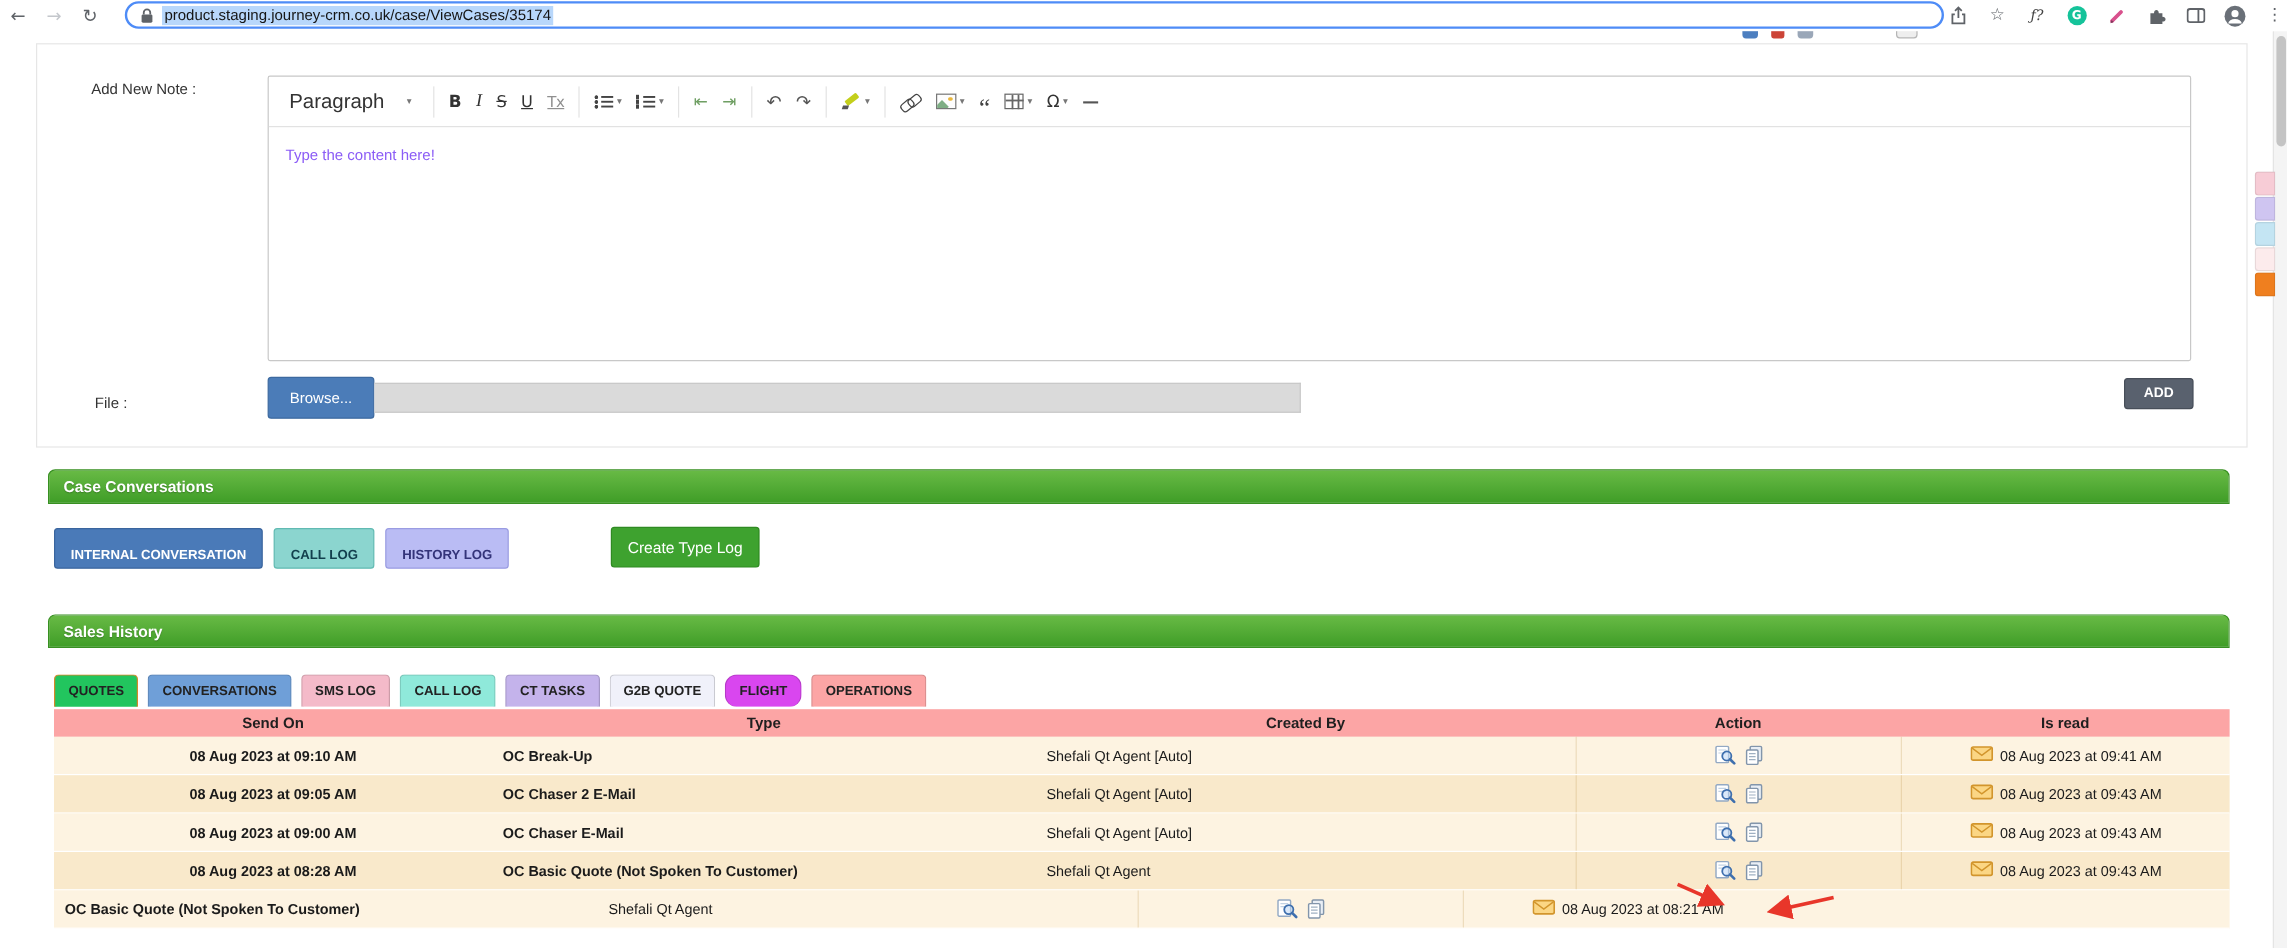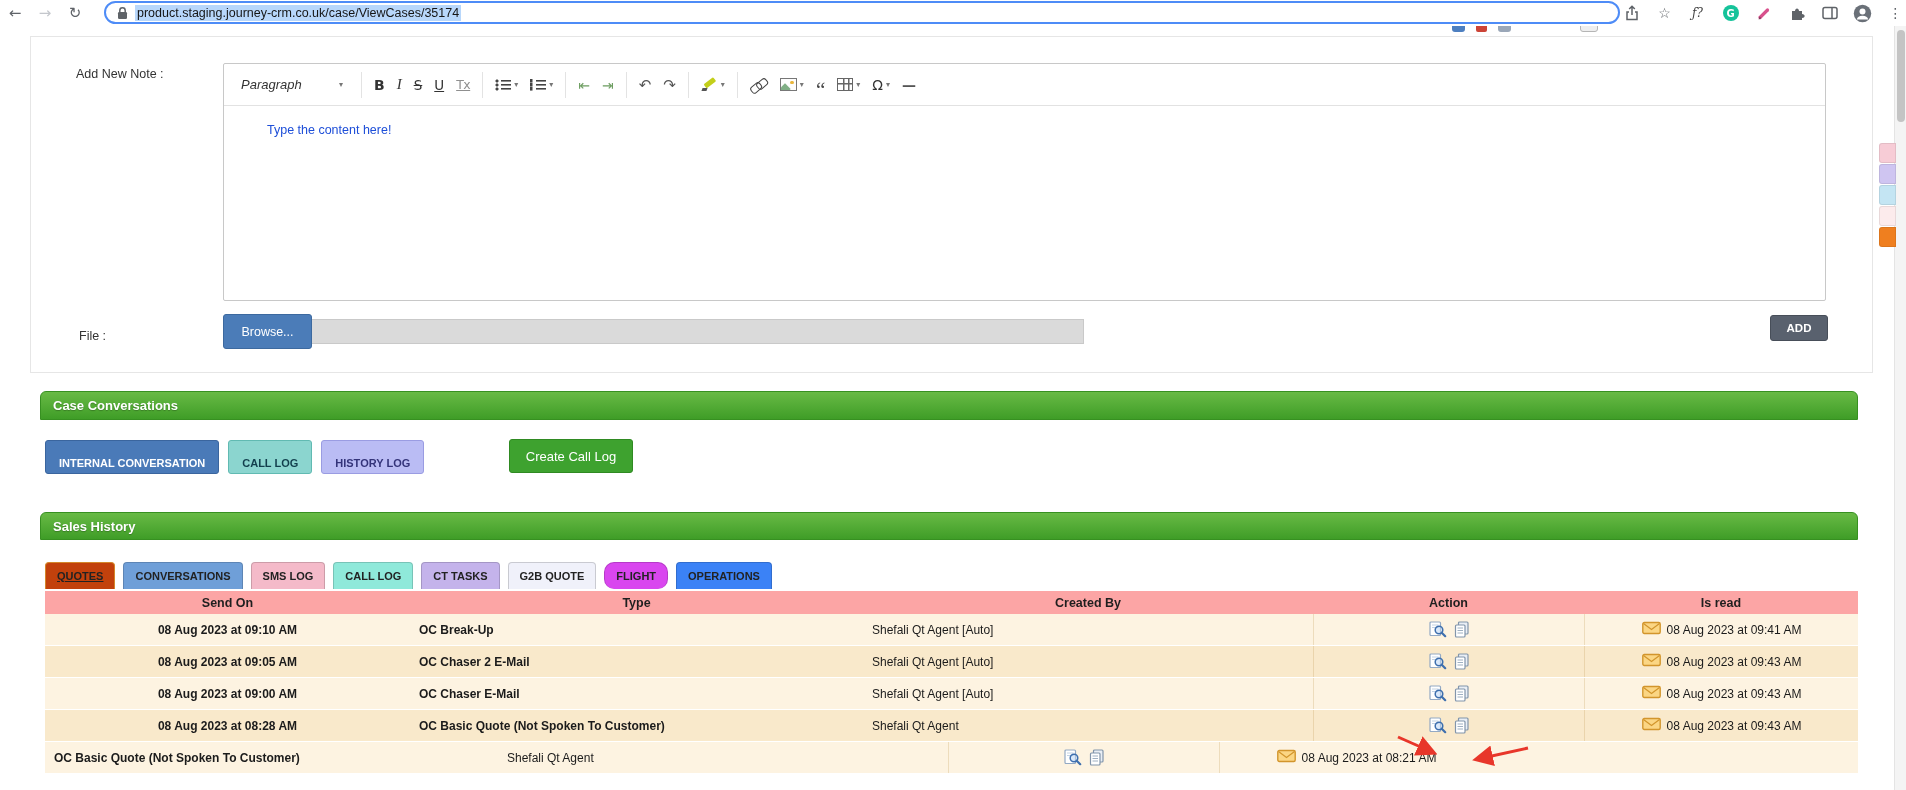--- a/index.html
+++ b/index.html
@@ -31,21 +31,21 @@
   .ghost .g2{ width:11px; height:13px; border-radius:2px; background:#cc4437; }
   .ghost .g3{ width:13px; height:13px; border-radius:3px; background:#9aa7b8; }
   .ghost .g4{ width:18px; height:12px; border-radius:3px; border:1px solid #b5b5b5; background:#eee; margin-left:58px; }
 
   
   .note-card{ position:absolute; left:30px; top:10px; width:1843px; height:337px; background:#fff; border:1px solid #e6e6e6; }
   .add-note-label{ position:absolute; left:45px; top:30px; font-size:12.5px; color:#333; }
   .editor{ position:absolute; left:192px; top:26px; width:1603px; height:238px; border:1px solid #c8c8c8; border-radius:2px; background:#fff; }
   .rte-toolbar{ height:42px; border-bottom:1px solid #e2e2e2; display:flex; align-items:center; padding:0 9px; }
   .rte-select{ width:118px; height:30px; display:flex; align-items:center; justify-content:space-between; padding:0 8px; border-radius:3px; margin-right:4px; }
-  .rte-select span:first-child{ font-size:13px; color:#333;font-style:italic; }
+  .rte-select span:first-child{ font-size:17px; color:#333; }
   .tb-chev{ font-family:"DejaVu Sans",sans-serif; font-size:8px; color:#777; margin-left:3px; }
   .tb-sep{ width:1px; height:26px; background:#e3e3e3; margin:0 6px; }
   .tb-btn{ display:inline-flex; align-items:center; justify-content:center; height:30px; padding:0 6px; border-radius:3px; }
   .tb-g{ display:inline-flex; align-items:center; justify-content:center; font-family:"DejaVu Sans",sans-serif; color:#333; }
   .i-bold{ font-weight:800; font-size:14px; }
   .i-italic{ font-family:"Liberation Serif",serif; font-style:italic; font-size:15px; }
   .i-strikethrough{ text-decoration:line-through; font-size:13.5px; }
   .i-underline{ text-decoration:underline; font-size:13.5px; }
   .i-remove-format{ font-size:12.5px; color:#8f8f8f; letter-spacing:-0.5px;text-decoration:underline; }
   .i-decrease-indent,.i-increase-indent{ font-size:14px; color:#6f9f63; }
@@ -69,21 +69,21 @@
   .i-link::before{ left:0; top:6px; transform:rotate(-40deg); }
   .i-link::after{ left:6px; top:2px; transform:rotate(-40deg); }
   .i-insert-image{ position:relative; width:17px; height:13px; border:1.5px solid #777; background:#fdfdfd; overflow:hidden; }
   .i-insert-image::before{ content:""; position:absolute; left:0; bottom:-3px; width:8px; height:8px; background:#7fae85; transform:rotate(45deg); }
   .i-insert-image::after{ content:""; position:absolute; right:2px; top:1.5px; width:3.5px; height:3.5px; border-radius:50%; background:#e9b63c; }
   .i-insert-table{ width:16px; height:13px; border:1.5px solid #666; background-repeat:no-repeat;
     background-image:linear-gradient(#666,#666),linear-gradient(#666,#666),linear-gradient(#666,#666);
     background-size:16px 1.5px,1.5px 13px,1.5px 13px;
     background-position:0 3.5px,4.5px 0,9.5px 0; }
   .rte-body{ position:relative; height:195px; padding:14px; }
-  .rte-placeholder{ color:#1d4ed8; font-size:12.5px;margin-left:29px; }
+  .rte-placeholder{ color:#8b5cf6; font-size:12.5px; }
 
   .file-label{ position:absolute; left:48px; top:292px; font-size:12.5px; color:#333; }
   .browse-btn{ position:absolute; left:192px; top:277px; width:89px; height:35px; background:#4b7cb8; border:1px solid #3c699f; border-radius:3px; color:#fff; font-size:12.5px; font-family:"Liberation Sans",sans-serif; }
   .file-track{ position:absolute; left:281px; top:282px; width:772px; height:25px; background:#dadada; border:1px solid #c9c9c9; border-left:none; }
   .add-btn{ position:absolute; left:1739px; top:278px; width:58px; height:26px; background:#59616e; border:1px solid #474e59; border-radius:3px; color:#fff; font-weight:bold; font-size:11.5px; font-family:"Liberation Sans",sans-serif; }
 
   
   .green-bar{ position:absolute; left:40px; width:1818px; height:29px; border-radius:6px 6px 0 0; background:linear-gradient(#68ba45,#3f9d27); border:1px solid #379021; color:#fff; font-size:13px; font-weight:bold; line-height:27px; padding-left:12px; text-shadow:0 1px 1px rgba(0,0,0,0.25); }
   #convBar{ top:365px; }
   #salesBar{ top:486px; height:28px; }
@@ -277,32 +277,32 @@
       <div class="file-track" data-interactable="true"></div>
       <button class="add-btn" data-interactable="true">ADD</button>
     </section>
 
     <div class="green-bar" id="convBar" data-interactable="false">Case Conversations</div>
     <div class="conv-buttons" id="convButtons" data-interactable="false">
         <button class="conv-btn" data-interactable="true" style="background: rgb(74, 122, 184); color: rgb(255, 255, 255); border-color: rgb(58, 101, 158);">INTERNAL CONVERSATION</button>
         <button class="conv-btn" data-interactable="true" style="background: rgb(139, 213, 207); color: rgb(18, 63, 77); border-color: rgb(97, 186, 178);">CALL LOG</button>
         <button class="conv-btn" data-interactable="true" style="background: rgb(186, 188, 244); color: rgb(52, 52, 122); border-color: rgb(154, 156, 226);">HISTORY LOG</button>
       </div>
-    <button class="create-call" data-interactable="true">Create Call Log</button>
+    <button class="create-call" data-interactable="true">Create Type Log</button>
 
     <div class="green-bar" id="salesBar" data-interactable="false">Sales History</div>
     <div class="tabs" id="salesTabs" data-interactable="false">
-        <div class="tab active" data-interactable="true" style="background: #c2410c; text-decoration: underline;">QUOTES</div>
+        <div class="tab active" data-interactable="true" style="background: #22c55e;">QUOTES</div>
         <div class="tab" data-interactable="true" style="background: rgb(111, 159, 216);">CONVERSATIONS</div>
         <div class="tab" data-interactable="true" style="background: rgb(244, 186, 201);">SMS LOG</div>
         <div class="tab" data-interactable="true" style="background: rgb(143, 233, 218);">CALL LOG</div>
         <div class="tab" data-interactable="true" style="background: rgb(196, 179, 235);">CT TASKS</div>
         <div class="tab" data-interactable="true" style="background: rgb(240, 241, 250);">G2B QUOTE</div>
         <div class="tab" data-interactable="true" style="background: #d946ef; border-radius: 10px;">FLIGHT</div>
-        <div class="tab" data-interactable="true" style="background: #3b82f6;">OPERATIONS</div>
+        <div class="tab" data-interactable="true" style="background: #fca5a5;">OPERATIONS</div>
       </div>
 
     <div class="sales-table" data-interactable="false">
       <div class="thead" id="salesHead" data-interactable="false">
           <div class="hcell c0" data-interactable="false">Send On</div>
           <div class="hcell c1" data-interactable="false">Type</div>
           <div class="hcell c2" data-interactable="false">Created By</div>
           <div class="hcell c3" data-interactable="false">Action</div>
           <div class="hcell c4" data-interactable="false">Is read</div>
         </div>

